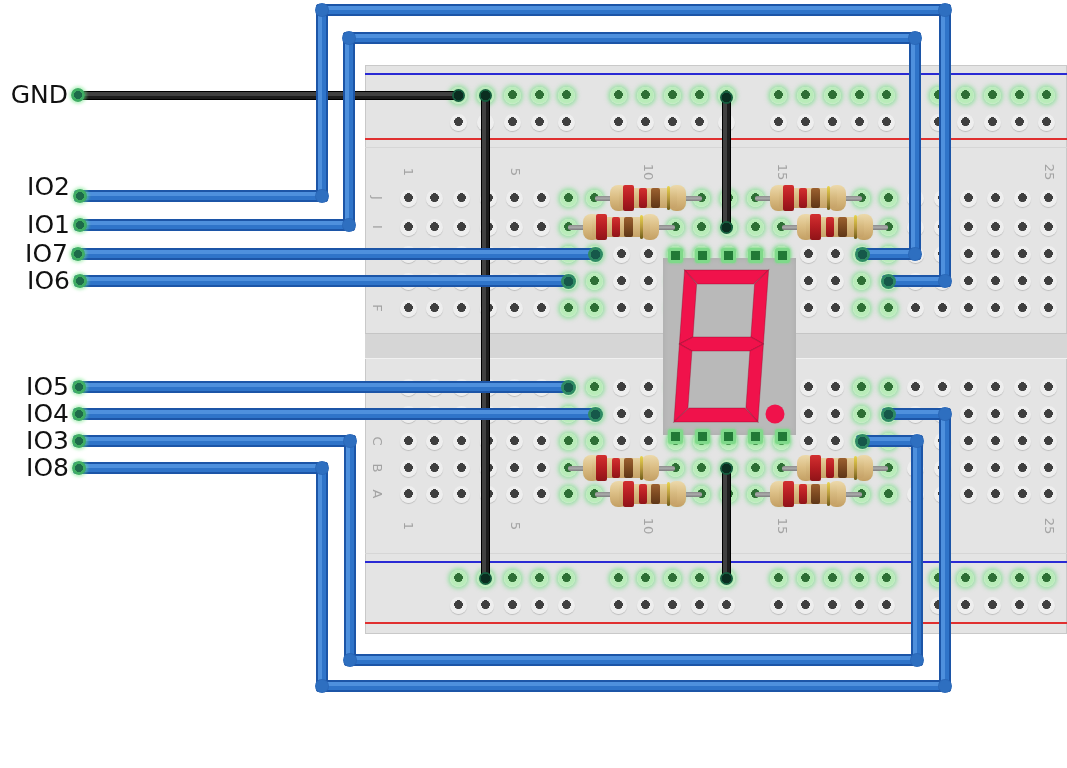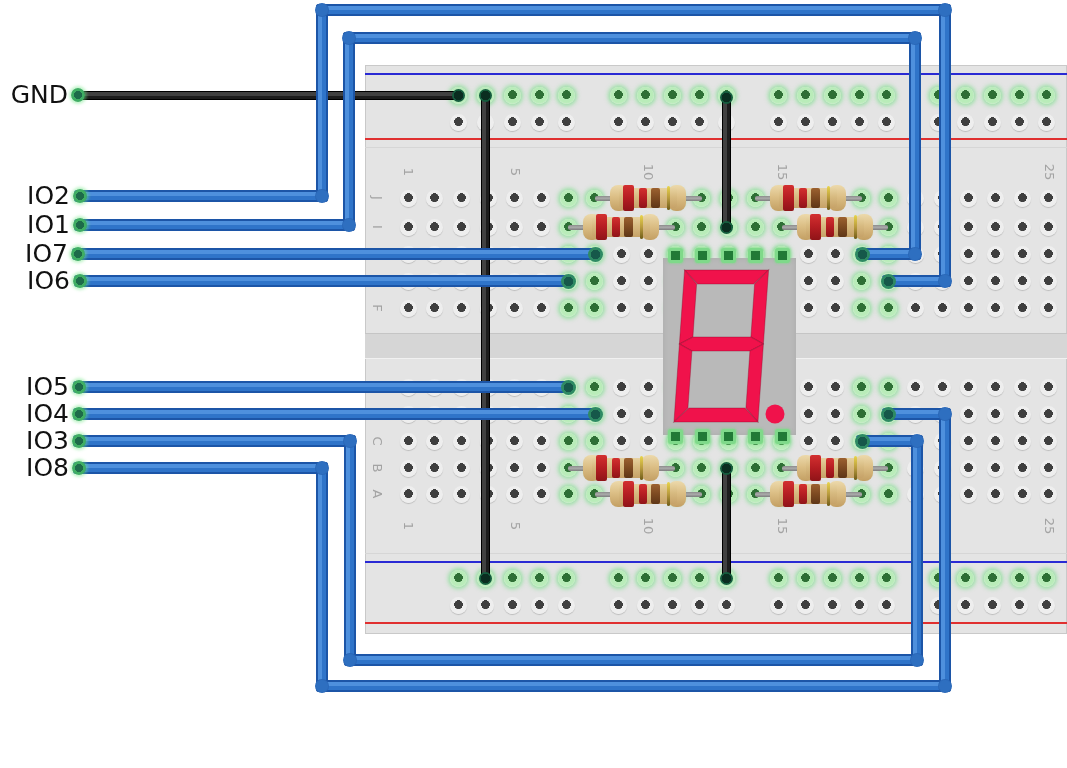--- a/index.html
+++ b/index.html
@@ -637,21 +637,21 @@
         <div class="wdot blue" style="left: 315px; top: 461px; width: 14px; height: 14px;"></div>
         <div class="wdot blue" style="left: 315px; top: 679px; width: 14px; height: 14px;"></div>
         <div class="wdot blue" style="left: 938px; top: 679px; width: 14px; height: 14px;"></div>
         <div class="wdot blue" style="left: 938px; top: 407px; width: 14px; height: 14px;"></div>
         <div class="wend" style="left: 888px; top: 414px;"></div>
         <div class="wterm" style="left: 79px; top: 468px;"></div>
       </div>
     </div>
   <div id="labels">
       <div class="pinlabel" style="left: 0px; top: 80px; width: 68px;">GND</div>
-      <div class="pinlabel" style="left: 0px; top: 181px; width: 70px;">IO2</div>
+      <div class="pinlabel" style="left: 0px; top: 172px; width: 70px;">IO2</div>
       <div class="pinlabel" style="left: 0px; top: 210px; width: 70px;">IO1</div>
       <div class="pinlabel" style="left: 0px; top: 239px; width: 68px;">IO7</div>
       <div class="pinlabel" style="left: 0px; top: 266px; width: 70px;">IO6</div>
       <div class="pinlabel" style="left: 0px; top: 372px; width: 69px;">IO5</div>
       <div class="pinlabel" style="left: 0px; top: 399px; width: 69px;">IO4</div>
       <div class="pinlabel" style="left: 0px; top: 426px; width: 69px;">IO3</div>
       <div class="pinlabel" style="left: 0px; top: 453px; width: 69px;">IO8</div>
     </div>
 </div>
 

